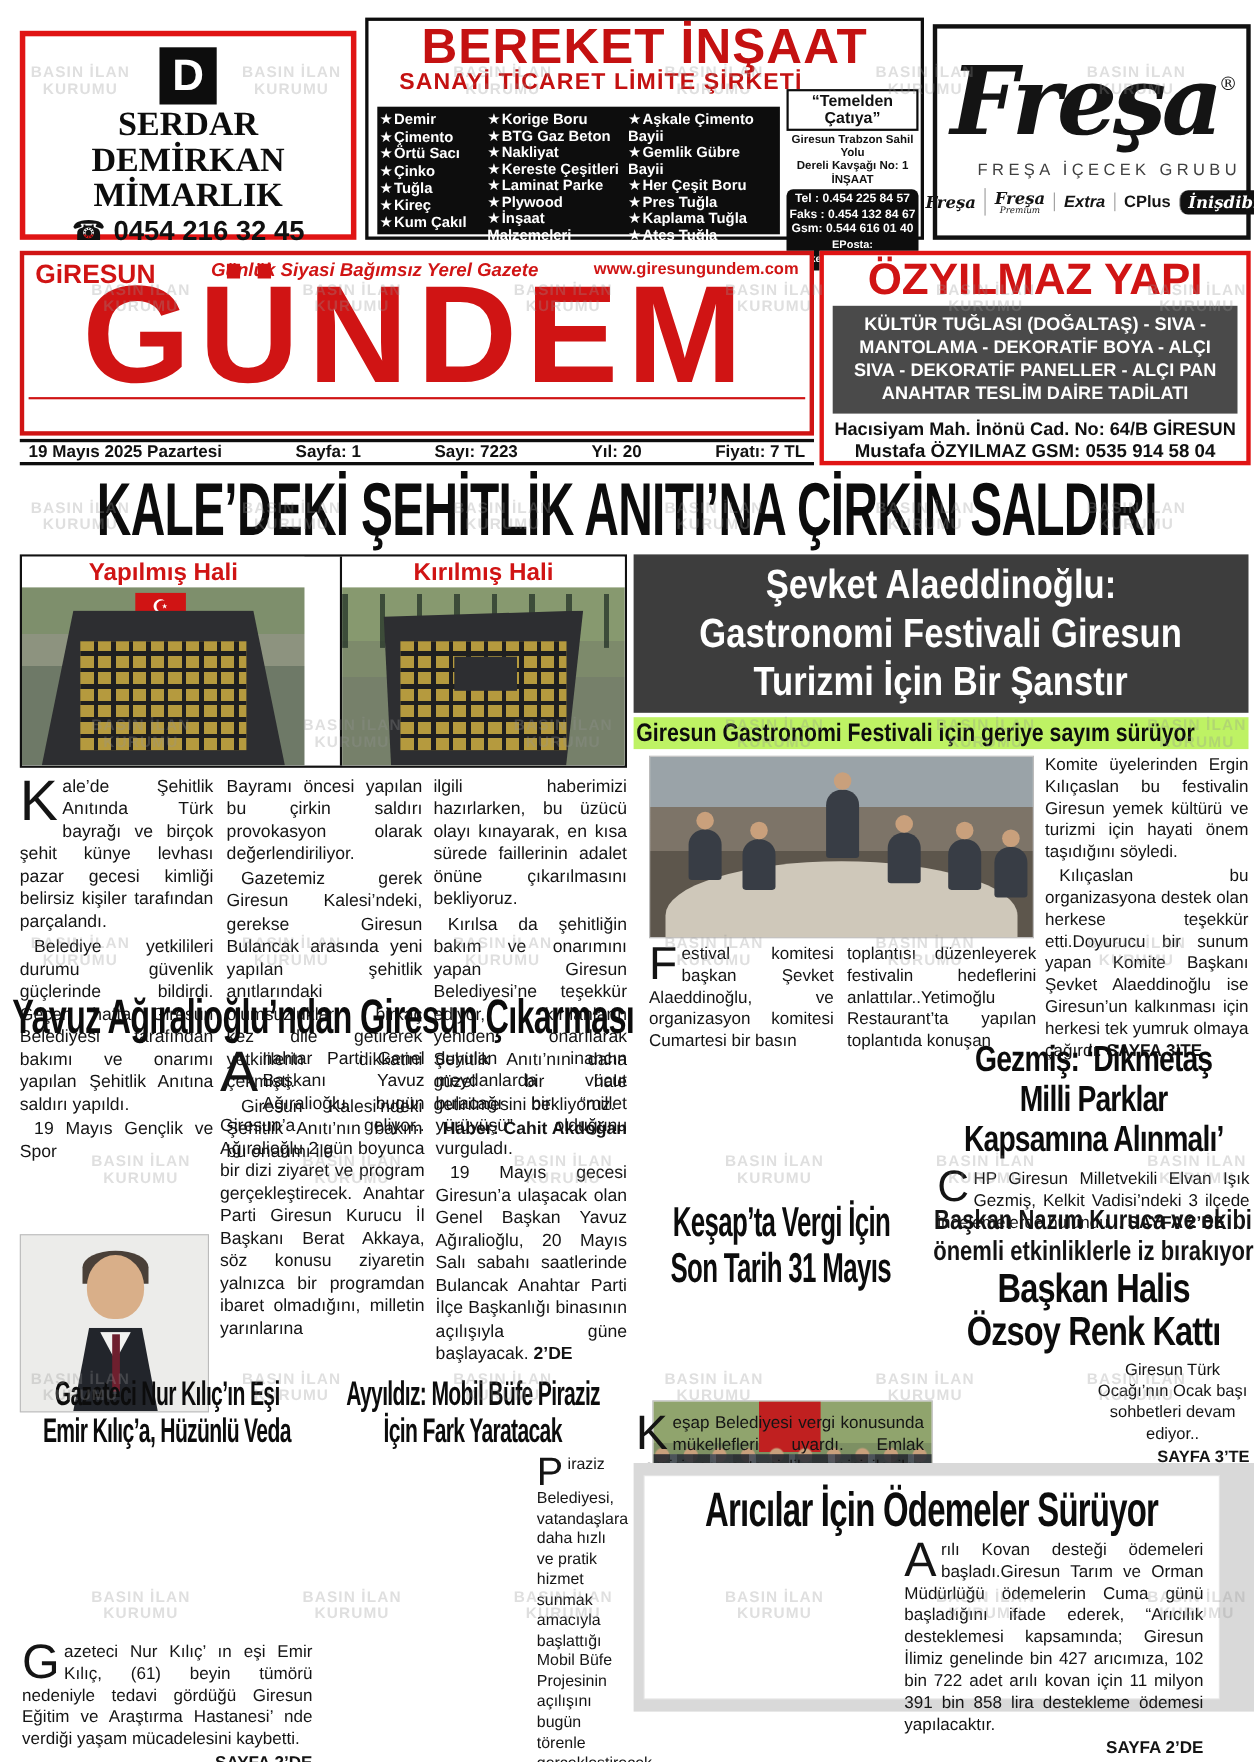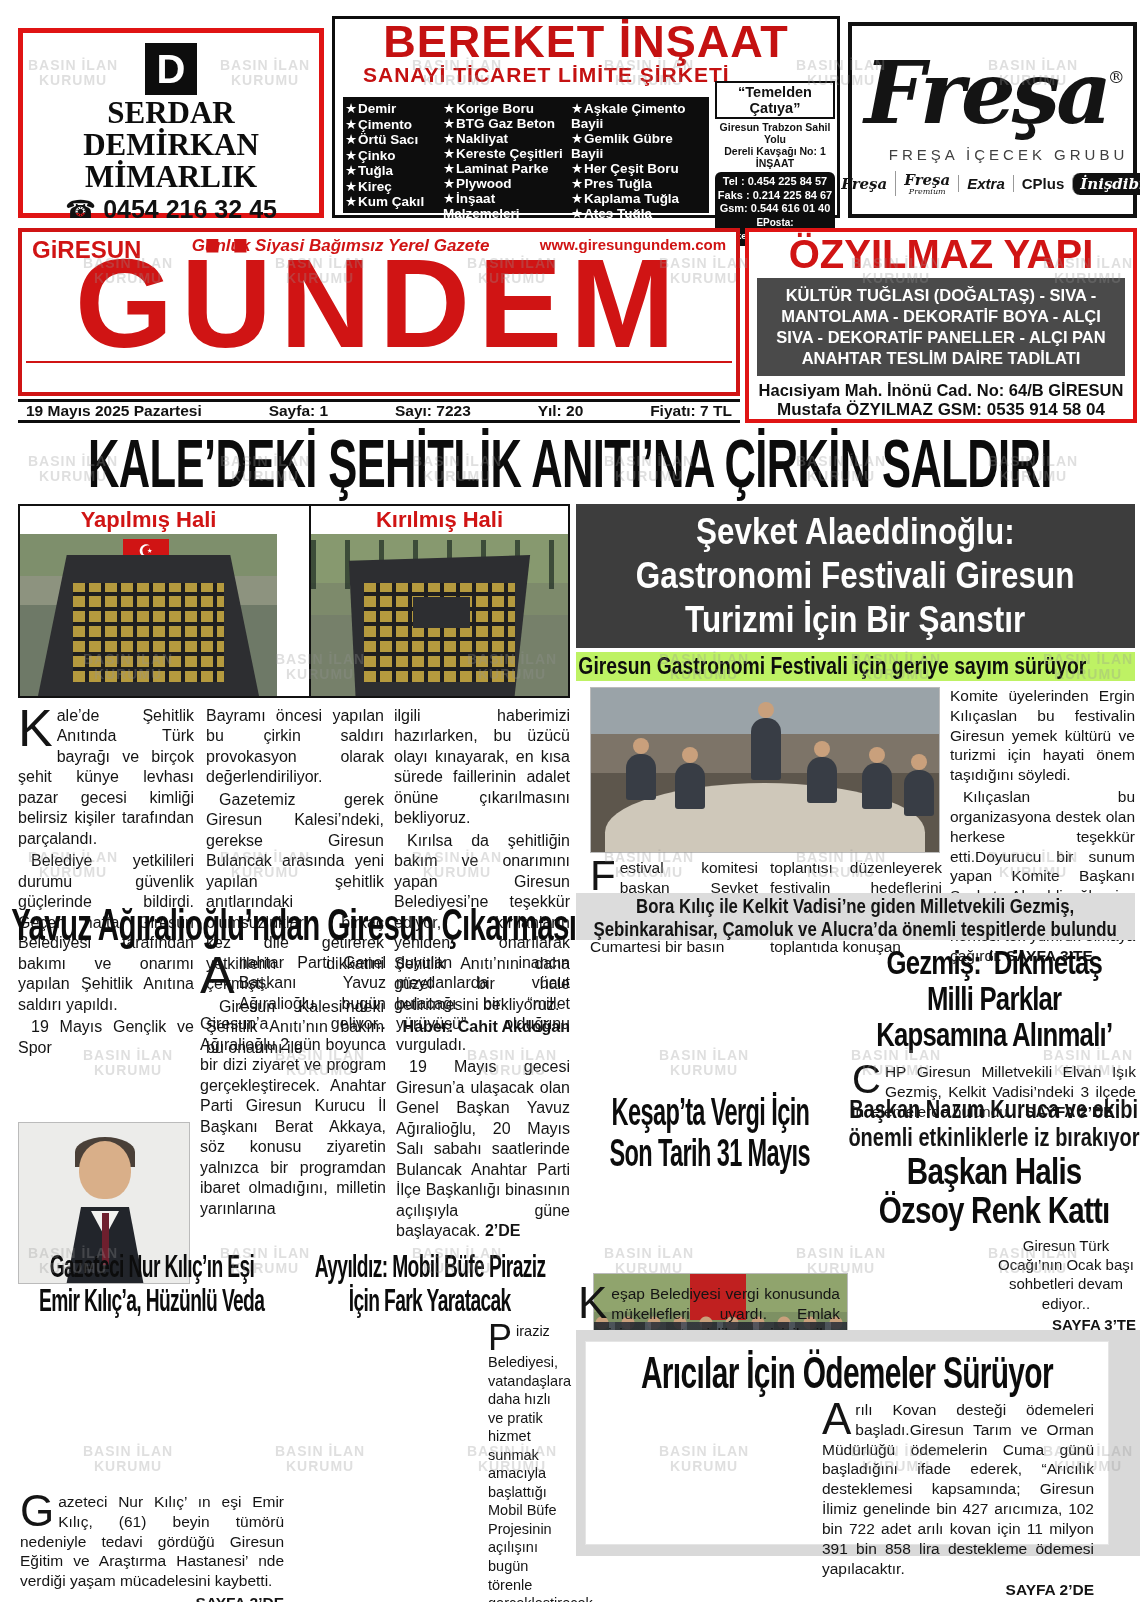--- a/index.html
+++ b/index.html
@@ -217,21 +217,21 @@
     </div>
     <div class="bk-right">
       <div class="bk-slog">“Temelden Çatıya”</div>
       <div class="bk-adr">
         <span>Giresun  Trabzon Sahil Yolu</span><br>
         <span>Dereli Kavşağı No: 1</span><br>
         <span>İNŞAAT</span>
       </div>
       <div class="bk-tel">
         <span>Tel : 0.454 225 84 57</span><br>
-        <span>Faks : 0.214 225 84 67</span><br>
+        <span>Faks : 0.454 132 84 67</span><br>
         <span>Gsm: 0.544 616 01 40</span><br>
         <span style="font-size:10px;">EPosta:</span><br>
         <span style="font-size:9.5px;">bereket.gubre@hotmail.com</span>
       </div>
     </div>
   </section>
 
   <section class="abs ad" id="ad-fresa" style="left:848px;top:22px;width:289px;height:196px;">
     <div class="logo"><span>Freşa</span><span class="reg">®</span></div>
     <div class="grp">FREŞA İÇECEK GRUBU</div>
@@ -349,28 +349,20 @@
     <p>Komite üyelerinden Ergin Kılıçaslan bu festivalin Giresun yemek kültürü ve turizmi için hayati önem taşıdığını söyledi.</p>
     <p class="ind"><span>Kılıçaslan bu organizasyona destek olan herkese teşekkür etti.Doyurucu bir sunum yapan Komite Başkanı Şevket Alaeddinoğlu ise Giresun’un kalkınması için herkesi tek yumruk olmaya çağırdı.</span> <span class="b">SAYFA 3’TE</span></p>
   </div>
   <div class="abs body" style="left:590px;top:858px;width:168px;font-size:15.5px;">
     <p><span class="dc" style="font-size:42px;line-height:34px;">F</span><span>estival komitesi başkan Şevket Alaeddinoğlu, ve organizasyon komitesi Cumartesi bir basın</span></p>
   </div>
   <div class="abs body" style="left:770px;top:858px;width:172px;font-size:15.5px;">
     <p>toplantısı düzenleyerek festivalin hedeflerini anlattılar..Yetimoğlu Restaurant’ta yapılan toplantıda konuşan</p>
   </div>
 
-  <section class="abs" id="bora" style="left:576px;top:893px;width:559px;height:47px;">
-    <div class="hlrow">
-        <span class="sx l" style="--sx:.82;">Bora Kılıç ile Kelkit Vadisi’ne giden Milletvekili Gezmiş,</span>
-      </div>
-    <div class="hlrow">
-        <span class="sx l" style="--sx:.82;">Şebinkarahisar, Çamoluk ve Alucra’da önemli tespitlerde bulundu</span>
-      </div>
-  </section>
 
   <section class="abs hlrow" style="left:18px;top:899px;width:552px;height:52px;align-items:center;">
     <span class="sx blk" style="--sx:.67;font-size:44px;">Yavuz Ağıralioğlu’ndan Giresun Çıkarması</span>
   </section>
   <div class="abs photo-frame yavuzph" style="left:18px;top:956px;width:172px;height:162px;">
     <div class="hair" style="left:56px;top:14px;width:60px;height:30px;"></div>
     <div class="head" style="left:60px;top:18px;width:52px;height:58px;"></div>
     <div class="suit" style="left:26px;bottom:0;width:120px;height:76px;"></div>
     <div class="shirt" style="left:72px;bottom:46px;width:28px;height:26px;"></div>
     <div class="tie" style="left:83px;bottom:18px;width:7px;height:52px;"></div>

